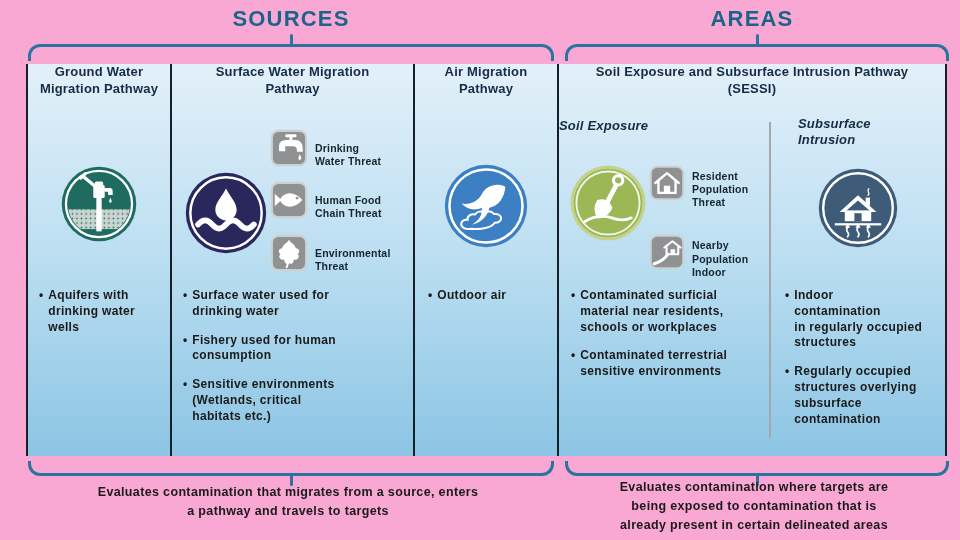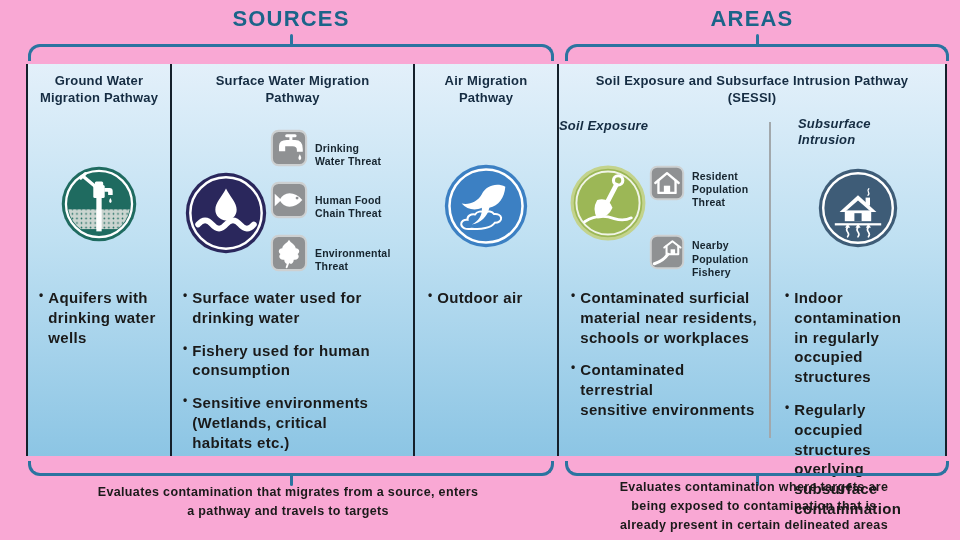--- a/index.html
+++ b/index.html
@@ -30,21 +30,21 @@
   .panel{
     position:absolute;top:64px;height:392px;box-sizing:border-box;
     background:linear-gradient(180deg,#E3F0FA 0%,#BFE0F2 45%,#8CC5E4 100%);
     border-left:2px solid #15202B;
   }
   .col1{left:26px;width:144px;}
   .col2{left:170px;width:243px;}
   .col3{left:413px;width:144px;}
   .col4{left:557px;width:390px;border-right:2px solid #15202B;}
   .col-title{
-    margin-top:9px;text-align:center;font-size:13px;font-weight:700;line-height:1.3;
+    text-align:center;font-size:13px;font-weight:700;line-height:1.3;
     color:#152C42;letter-spacing:.2px;white-space:pre-line;
   }
   .col1 .col-title,.col3 .col-title{padding:0 4px;}
   .col2 .col-title{padding:0 10px;}
   .col4 .col-title{padding:0 12px;}
   .sub-title{
     text-align:left;font-size:13px;font-weight:700;font-style:italic;line-height:1.25;
     color:#152C42;letter-spacing:.2px;white-space:pre-line;
   }
   
@@ -68,21 +68,21 @@
   
   .bullets{position:absolute;}
   .col1 .bullets{top:224px;left:11px;right:6px;}
   .col2 .bullets{top:224px;left:11px;width:202px;}
   .col3 .bullets{top:224px;left:13px;right:4px;}
   .subA .bullets{top:172px;left:12px;right:10px;}
   .subB .bullets{top:172px;left:14px;right:8px;}
   .bullet{display:flex;gap:5px;margin-bottom:13px;}
   .bullet-dot{flex:0 0 auto;font-size:12px;font-weight:700;color:#1A1A1A;line-height:1.32;}
   .bullet-text{
-    font-size:15px;font-weight:700;line-height:1.32;color:#1A1A1A;
+    font-size:12px;font-weight:700;line-height:1.32;color:#1A1A1A;
     letter-spacing:.35px;white-space:pre-line;
   }
   
   .subA{position:absolute;left:0;top:52px;bottom:0;width:211px;}
   .subB{position:absolute;left:212px;top:52px;right:0;bottom:0;}
   .subA .sub-title{margin-top:2px;}
   .subB .sub-title{max-width:120px;margin:0 auto;}
   .sub-divider{position:absolute;left:210px;top:58px;height:316px;width:2px;background:#A2A8AC;}
   
   .caption{
@@ -258,21 +258,21 @@
             <rect x="2" y="2" width="36" height="36" rx="7" fill="#8F9193" stroke="#CDD0D1" stroke-width="2.2"></rect>
             <g stroke="#ffffff" stroke-width="2.3" fill="none" stroke-linejoin="round" stroke-linecap="round">
               <path d="M17 15 L26 8 L35 15"></path>
               <path d="M19.5 13.5 V22.5 H32.5 V13.5"></path>
             </g>
             <rect x="24" y="17" width="5" height="5.5" fill="#ffffff"></rect>
             <path d="M6 33 Q16 30 21 22.5" stroke="#ffffff" stroke-width="3.5" fill="none" stroke-linecap="round"></path>
           </svg>
           <div class="threat-label">Nearby
 Population
-Fishery</div>
+Indoor</div>
         </div>
       </div>
       <div class="bullets">
         <div class="bullet">
           <span class="bullet-dot">•</span>
           <span class="bullet-text">Contaminated surficial
 material near residents,
 schools or workplaces</span>
         </div>
         <div class="bullet">

